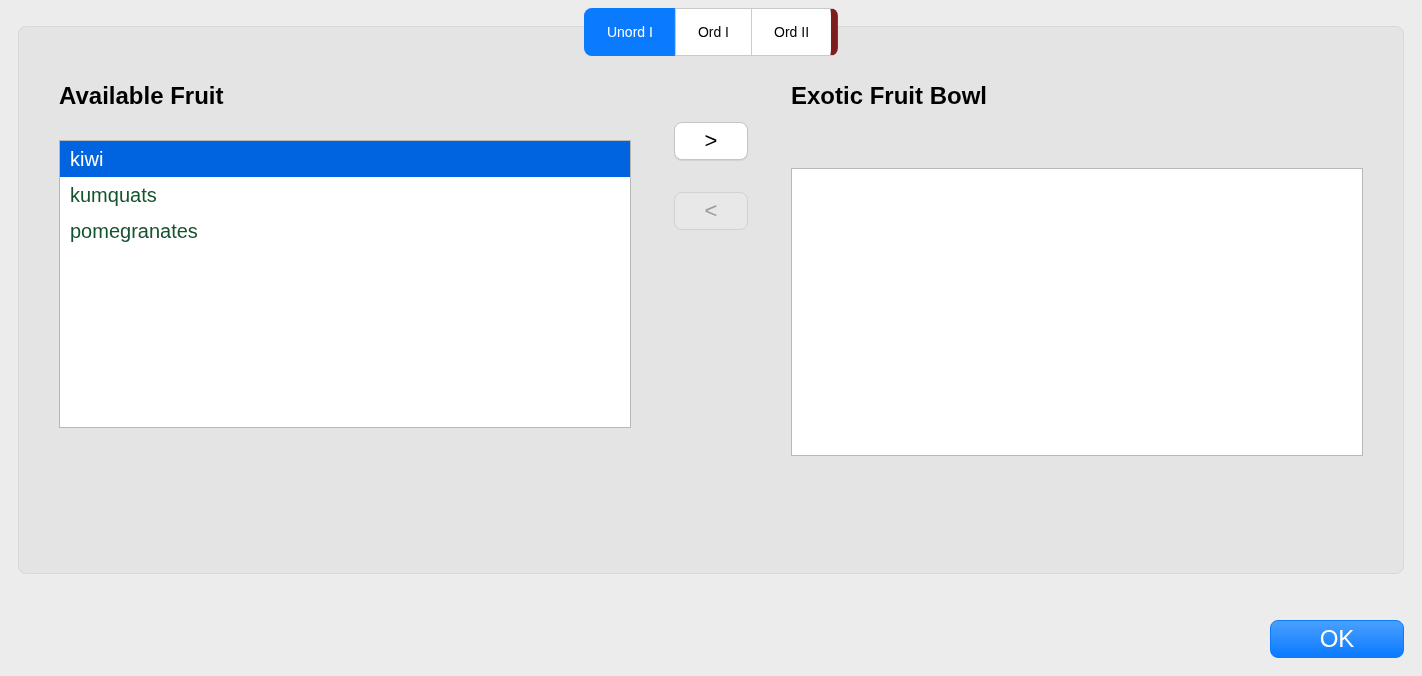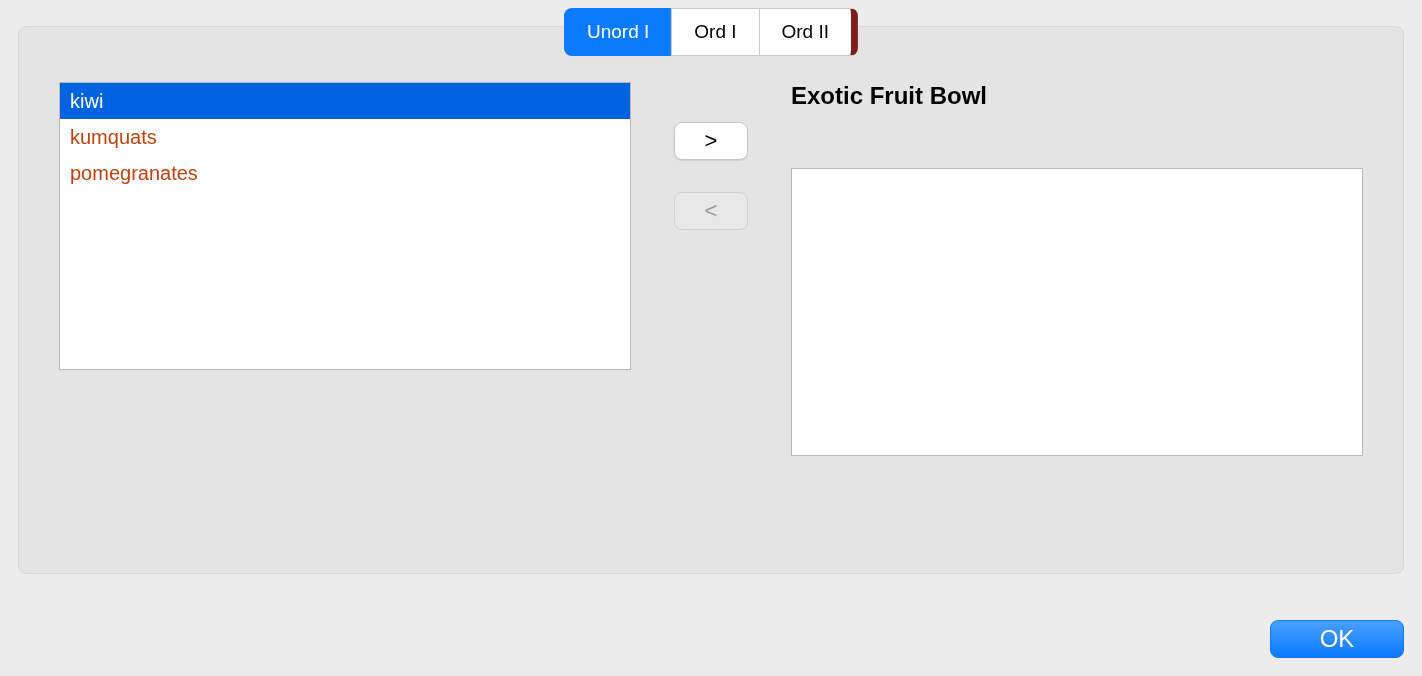--- a/index.html
+++ b/index.html
@@ -20,21 +20,21 @@
       top: 8px;
       left: 50%;
       transform: translateX(-50%);
       display: flex;
       z-index: 10;
     }
     .tab {
       border: 1px solid #c9c9c9;
       background: #fff;
       color: #000;
-      font-size: 19px;
+      font-size: 14px;
       padding: 20px 22px;
       cursor: pointer;
       border-right: none;
       display: flex;
       align-items: center;
       justify-content: center;
       height: 48px;
     }
     .tab:first-child {
       border-top-left-radius: 8px;
@@ -96,21 +96,21 @@
     }
     .listbox {
       background: #fff;
       border: 1px solid #b8b8b8;
       height: 288px;
       overflow-y: auto;
       font-size: 20px;
     }
     .list-item {
       padding: 4px 10px;
-      color: #c2410c;
+      color: #14532d;
       cursor: pointer;
       line-height: 1.4;
     }
     .list-item.selected {
       background: #0064e1;
       color: #fff;
     }
     .transfer-btn {
       width: 74px;
       height: 38px;
@@ -163,20 +163,21 @@
     <span>Ord I</span>
   </div>
   <div class="tab">
     <span>Ord II</span>
   </div>
 </div>
 
 <div class="panel">
   <div class="cols">
     <div class="col col-left">
+      <div class="list-title">Available Fruit</div>
       <div class="listbox">
         <div class="list-item selected">
           <span>kiwi</span>
         </div>
         <div class="list-item">
           <span>kumquats</span>
         </div>
         <div class="list-item">
           <span>pomegranates</span>
         </div>

